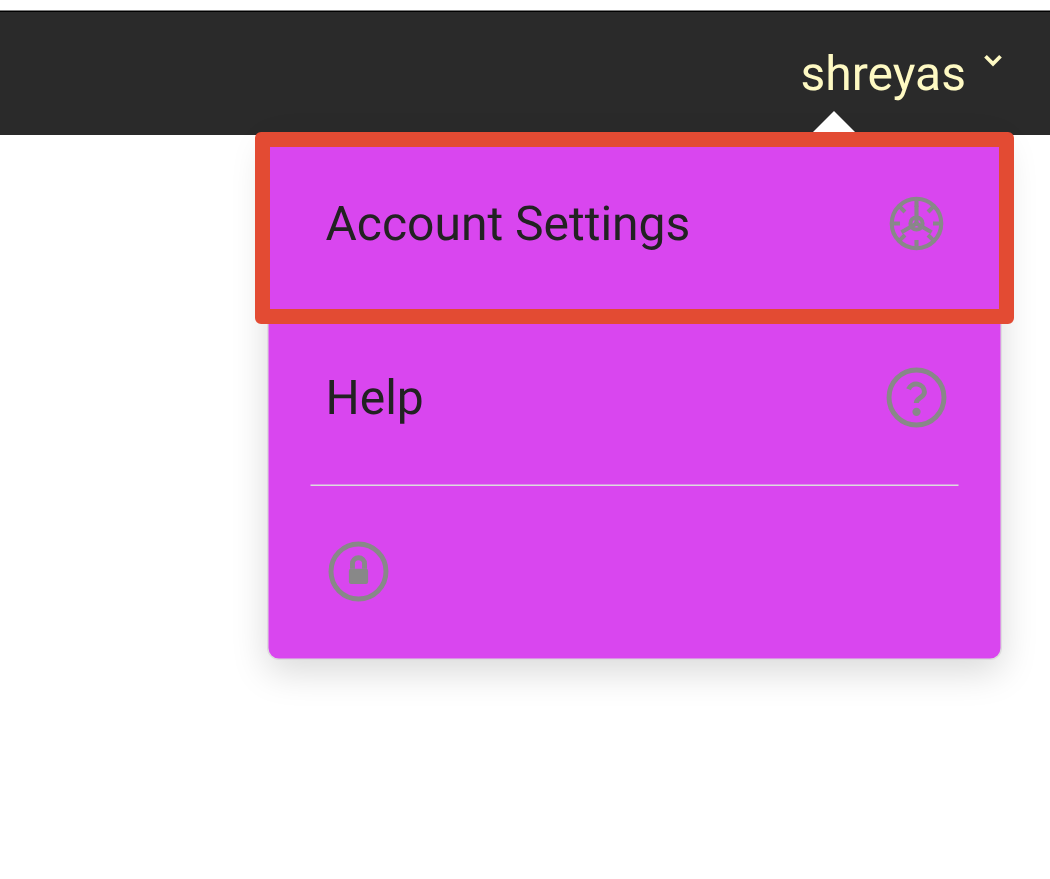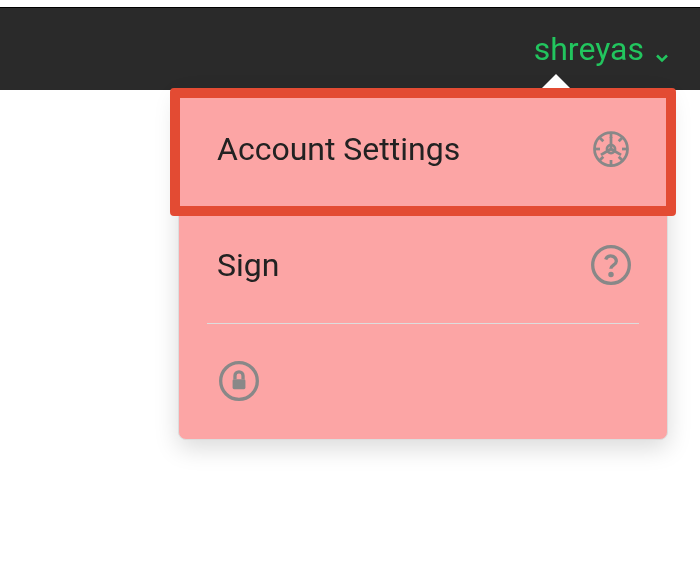--- a/index.html
+++ b/index.html
@@ -22,25 +22,25 @@
     }
     .header {
       background: #2a2a2a;
       height: 82px;
       display: flex;
       align-items: center;
       justify-content: flex-end;
       padding-right: 28px;
     }
     .user-trigger {
-      color: #22c55e;
+      color: #fef9c3;
       font-size: 32px;
       font-weight: 400;
       display: flex;
-      align-items: flex-end;
+      align-items: flex-start;
       gap: 8px;
       cursor: pointer;
     }
     .chevron {
       display: inline-flex;
     }
     .dropdown-wrap {
       position: absolute;
       top: 90px;
       right: 32px;
@@ -51,21 +51,21 @@
       top: -16px;
       right: 96px;
       width: 0;
       height: 0;
       border-left: 16px solid transparent;
       border-right: 16px solid transparent;
       border-bottom: 16px solid #fff;
       z-index: 3;
     }
     .dropdown {
-      background: #fca5a5;
+      background: #d946ef;
       border: 1px solid #ddd;
       border-radius: 8px;
       box-shadow: 0 8px 24px rgba(0,0,0,0.15);
       position: relative;
       z-index: 2;
       text-align: center;
     }
     .menu-item {
       display: flex;
       align-items: center;
@@ -139,21 +139,21 @@
           <line x1="5.6" y1="18.4" x2="7.8" y2="16.2"></line>
           <line x1="16.2" y1="7.8" x2="18.4" y2="5.6"></line>
           <line x1="12" y1="12" x2="12" y2="5.5"></line>
           <line x1="12" y1="12" x2="17.5" y2="15.2"></line>
           <line x1="12" y1="12" x2="6.5" y2="15.2"></line>
         </svg>
       </span>
     </div>
 
     <div class="menu-item">
-      <span>Sign</span>
+      <span>Help</span>
       <span class="menu-icon">
         <svg width="44" height="44" viewBox="0 0 24 24" fill="none" stroke="currentColor" stroke-width="1.8">
           <circle cx="12" cy="12" r="10"></circle>
           <path d="M9.1 9a3 3 0 0 1 5.8 1c0 2-3 2.2-3 4"></path>
           <circle cx="12" cy="17.2" r="0.6" fill="currentColor"></circle>
         </svg>
       </span>
     </div>
 
     <div class="menu-item">

